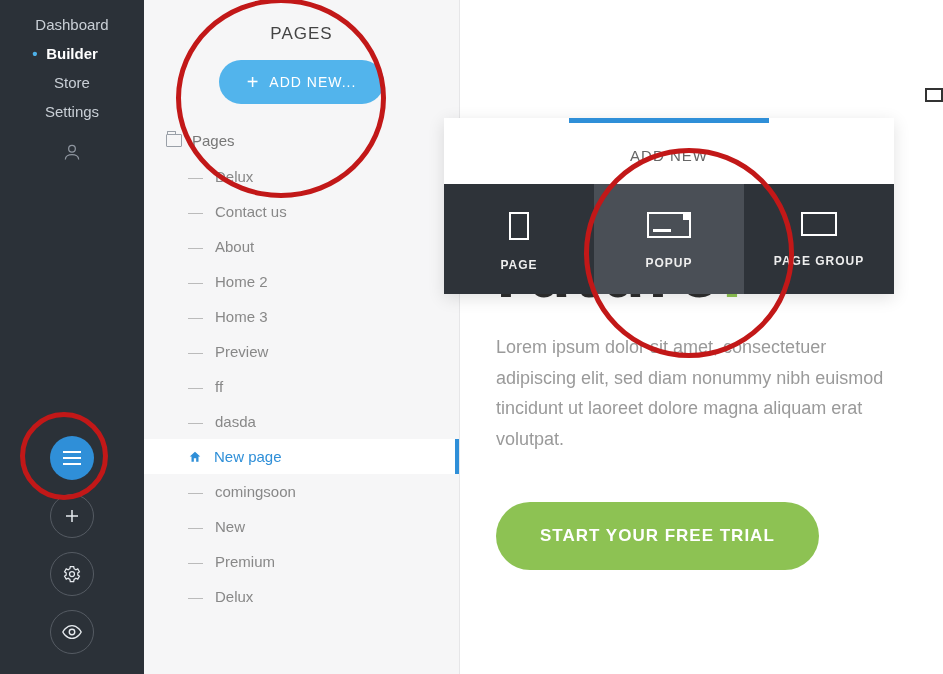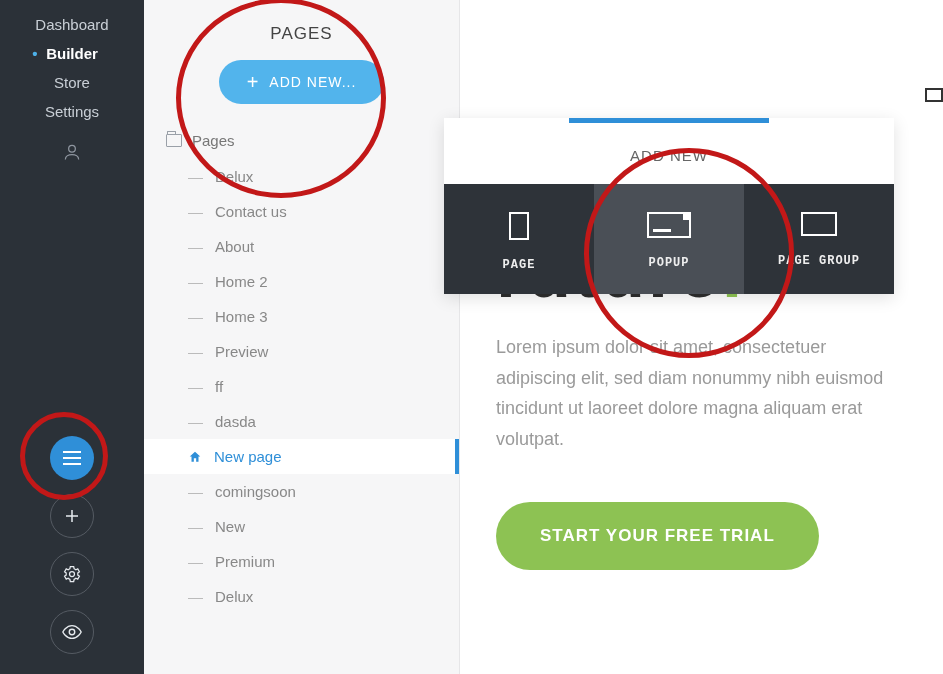--- a/index.html
+++ b/index.html
@@ -46,21 +46,21 @@
   .hero-headline { font-size: 72px; font-weight: 800; color: #2e2e2e; letter-spacing: 3px; line-height: 1; margin-top: 200px; }
   .hero-headline .dot { color: #90c654; }
   .hero-para { margin-top: 24px; font-size: 18px; color: #9a9a9a; line-height: 1.7; max-width: 430px; }
   .cta-btn { margin-top: 48px; background: #8dc253; color: #fff; border: none; padding: 24px 44px; border-radius: 999px; font-size: 17px; letter-spacing: 1px; font-weight: 600; cursor: pointer; }
 
   
   .addnew-card { position: absolute; left: 444px; top: 118px; width: 450px; background: #fff; box-shadow: 0 4px 16px rgba(0,0,0,0.12); z-index: 30; }
   .addnew-card .tabline { height: 5px; width: 200px; background: #2f8fd8; margin: 0 auto; }
   .addnew-card .title { text-align: center; padding: 24px 0 20px; font-size: 15px; color: #666; letter-spacing: 1px; }
   .addnew-grid { display: flex; background: #2e3339; }
-  .addnew-item { flex: 1; padding: 28px 10px 22px; text-align: center; color: #eee; cursor: pointer; display: flex; flex-direction: column; align-items: center; gap: 18px; font-family: Liberation Mono, monospace; }
+  .addnew-item { flex: 1; padding: 28px 10px 22px; text-align: center; color: #eee; cursor: pointer; display: flex; flex-direction: column; align-items: center; gap: 18px; }
   .addnew-item.highlight { background: #4a4f56; }
   .addnew-label { font-size: 12px; letter-spacing: 1px; font-weight: 600; }
   .ic-page { width: 20px; height: 28px; border: 2px solid #fff; }
   .ic-popup { width: 44px; height: 26px; border: 2px solid #fff; position: relative; }
   .ic-popup::after { content:""; position:absolute; right:-2px; top:-2px; width:8px; height:8px; background:#fff; }
   .ic-popup::before { content:""; position:absolute; left:4px; bottom:4px; width:18px; height:3px; background:#fff; }
   .ic-pagegroup { width: 36px; height: 24px; border: 2px solid #fff; position: relative; }
   .ic-pagegroup::before { content:""; position:absolute; left:-8px; top:-6px; width:36px; height:24px; border:2px solid #fff; background:#2e3339; z-index:-1;}
 
   

